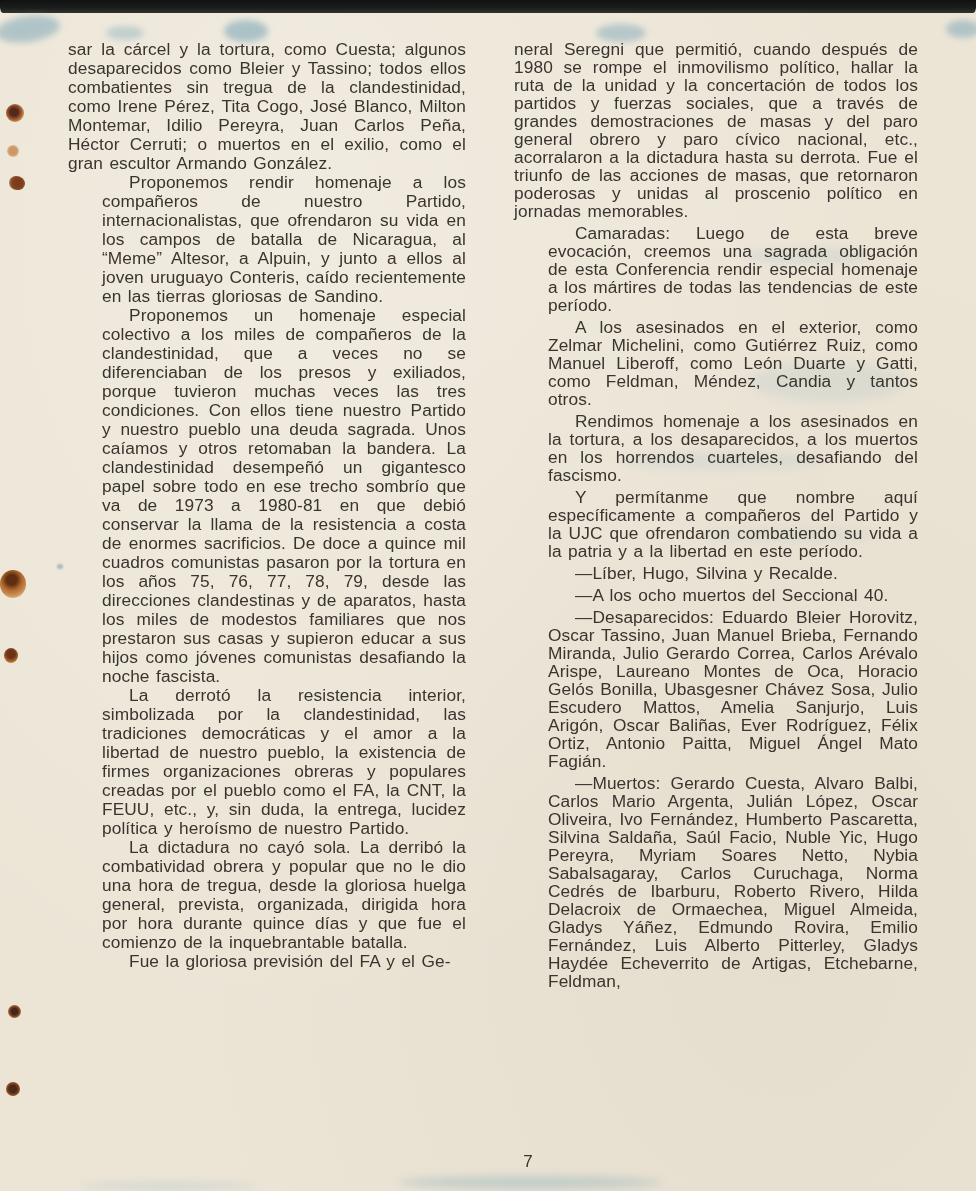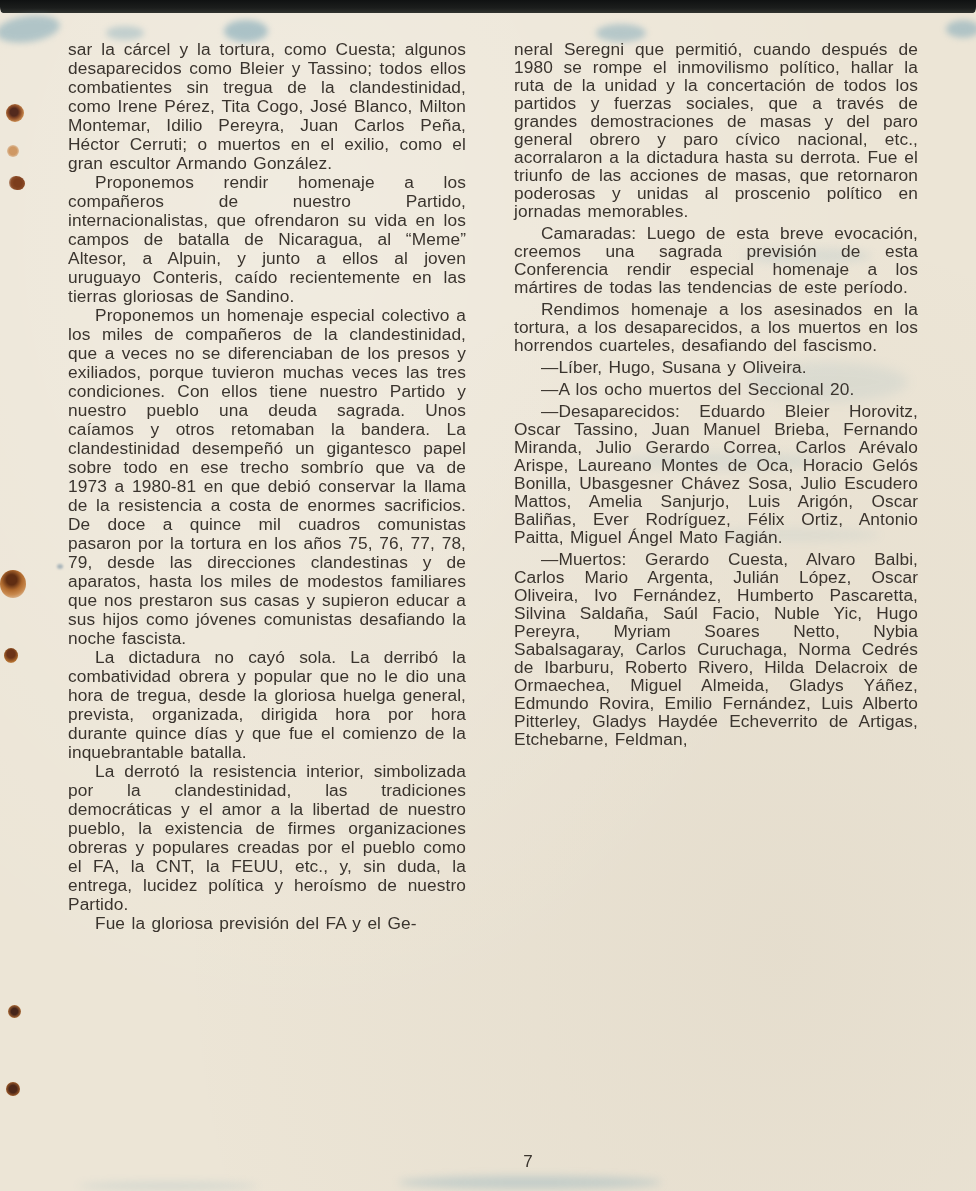--- a/index.html
+++ b/index.html
@@ -22,21 +22,21 @@
   }
   .col{
     position:absolute;top:40px;
     color:var(--ink,#3a342e);
     font-size:17.3px;
     text-align:justify;
     letter-spacing:0.1px;
     word-spacing:1.5px;
   }
   .col p{margin:0;padding:0;}
-  .col p.indent{text-indent:27px;}
+  .col p.indent{text-indent:27px;margin-left:34px;}
   .col-left{left:68px;width:398px;line-height:19px;}
   .col-right{left:514px;width:404px;line-height:18px;}
   .col-right p + p{margin-top:4px;}
   .page-number{
     position:absolute;left:498px;top:1152px;width:60px;text-align:center;
     color:var(--ink,#3a342e);font-size:17px;
   }
   .smudge{position:absolute;background:var(--smudge-teal,#7fa8b8);border-radius:50%;filter:blur(3px);}
   .m1{left:-4px;top:16px;width:64px;height:26px;opacity:.55;transform:rotate(-8deg);}
   .m2{left:106px;top:26px;width:38px;height:14px;opacity:.4;}
@@ -90,29 +90,31 @@
   <div class="stain s4"></div>
   <div class="stain s5"></div>
   <div class="stain s6"></div>
   <div class="stain s7"></div>
   <div class="stain s8"></div>
 
   <div class="col col-left">
       <p>sar la cárcel y la tortura, como Cuesta; algunos desaparecidos como Bleier y Tassino; todos ellos combatientes sin tregua de la clandestinidad, como Irene Pérez, Tita Cogo, José Blanco, Milton Montemar, Idilio Pereyra, Juan Carlos Peña, Héctor Cerruti; o muertos en el exilio, como el gran escultor Armando González.</p>
       <p class="indent">Proponemos rendir homenaje a los compañeros de nuestro Partido, internacionalistas, que ofrendaron su vida en los campos de batalla de Nicaragua, al “Meme” Altesor, a Alpuin, y junto a ellos al joven uruguayo Conteris, caído recientemente en las tierras gloriosas de Sandino.</p>
       <p class="indent">Proponemos un homenaje especial colectivo a los miles de compañeros de la clandestinidad, que a veces no se diferenciaban de los presos y exiliados, porque tuvieron muchas veces las tres condiciones. Con ellos tiene nuestro Partido y nuestro pueblo una deuda sagrada. Unos caíamos y otros retomaban la bandera. La clandestinidad desempeñó un gigantesco papel sobre todo en ese trecho sombrío que va de 1973 a 1980-81 en que debió conservar la llama de la resistencia a costa de enormes sacrificios. De doce a quince mil cuadros comunistas pasaron por la tortura en los años 75, 76, 77, 78, 79, desde las direcciones clandestinas y de aparatos, hasta los miles de modestos familiares que nos prestaron sus casas y supieron educar a sus hijos como jóvenes comunistas desafiando la noche fascista.</p>
+      <p class="indent">La derrotó la resistencia interior, simbolizada por la clandestinidad, las tradiciones democráticas y el amor a la libertad de nuestro pueblo, la existencia de firmes organizaciones obreras y populares creadas por el pueblo como el FA, la CNT, la FEUU, etc., y, sin duda, la entrega, lucidez política y heroísmo de nuestro Partido.</p>
       <p class="indent">La dictadura no cayó sola. La derribó la combatividad obrera y popular que no le dio una hora de tregua, desde la gloriosa huelga general, prevista, organizada, dirigida hora por hora durante quince días y que fue el comienzo de la inquebrantable batalla.</p>
-      <p class="indent">La derrotó la resistencia interior, simbolizada por la clandestinidad, las tradiciones democráticas y el amor a la libertad de nuestro pueblo, la existencia de firmes organizaciones obreras y populares creadas por el pueblo como el FA, la CNT, la FEUU, etc., y, sin duda, la entrega, lucidez política y heroísmo de nuestro Partido.</p>
       <p class="indent">Fue la gloriosa previsión del FA y el Ge-</p>
     </div>
 
   <div class="col col-right">
       <p>neral Seregni que permitió, cuando después de 1980 se rompe el inmovilismo político, hallar la ruta de la unidad y la concertación de todos los partidos y fuerzas sociales, que a través de grandes demostraciones de masas y del paro general obrero y paro cívico nacional, etc., acorralaron a la dictadura hasta su derrota. Fue el triunfo de las acciones de masas, que retornaron poderosas y unidas al proscenio político en jornadas memorables.</p>
-      <p class="indent">Camaradas: Luego de esta breve evocación, creemos una sagrada previsión de esta Conferencia rendir especial homenaje a los mártires de todas las tendencias de este período.</p>
+      <p class="indent">Camaradas: Luego de esta breve evocación, creemos una sagrada obligación de esta Conferencia rendir especial homenaje a los mártires de todas las tendencias de este período.</p>
+      <p class="indent">A los asesinados en el exterior, como Zelmar Michelini, como Gutiérrez Ruiz, como Manuel Liberoff, como León Duarte y Gatti, como Feldman, Méndez, Candia y tantos otros.</p>
       <p class="indent">Rendimos homenaje a los asesinados en la tortura, a los desaparecidos, a los muertos en los horrendos cuarteles, desafiando del fascismo.</p>
-      <p class="indent">—Líber, Hugo, Susana y Oliveira.</p>
-      <p class="indent">—A los ocho muertos del Seccional 20.</p>
+      <p class="indent">Y permítanme que nombre aquí específicamente a compañeros del Partido y la UJC que ofrendaron combatiendo su vida a la patria y a la libertad en este período.</p>
+      <p class="indent">—Líber, Hugo, Silvina y Recalde.</p>
+      <p class="indent">—A los ocho muertos del Seccional 40.</p>
       <p class="indent">—Desaparecidos: Eduardo Bleier Horovitz, Oscar Tassino, Juan Manuel Brieba, Fernando Miranda, Julio Gerardo Correa, Carlos Arévalo Arispe, Laureano Montes de Oca, Horacio Gelós Bonilla, Ubasgesner Chávez Sosa, Julio Escudero Mattos, Amelia Sanjurjo, Luis Arigón, Oscar Baliñas, Ever Rodríguez, Félix Ortiz, Antonio Paitta, Miguel Ángel Mato Fagián.</p>
       <p class="indent">—Muertos: Gerardo Cuesta, Alvaro Balbi, Carlos Mario Argenta, Julián López, Oscar Oliveira, Ivo Fernández, Humberto Pascaretta, Silvina Saldaña, Saúl Facio, Nuble Yic, Hugo Pereyra, Myriam Soares Netto, Nybia Sabalsagaray, Carlos Curuchaga, Norma Cedrés de Ibarburu, Roberto Rivero, Hilda Delacroix de Ormaechea, Miguel Almeida, Gladys Yáñez, Edmundo Rovira, Emilio Fernández, Luis Alberto Pitterley, Gladys Haydée Echeverrito de Artigas, Etchebarne, Feldman,</p>
     </div>
 
   <div class="page-number">7</div>
 </div>
 
 </body></html>

